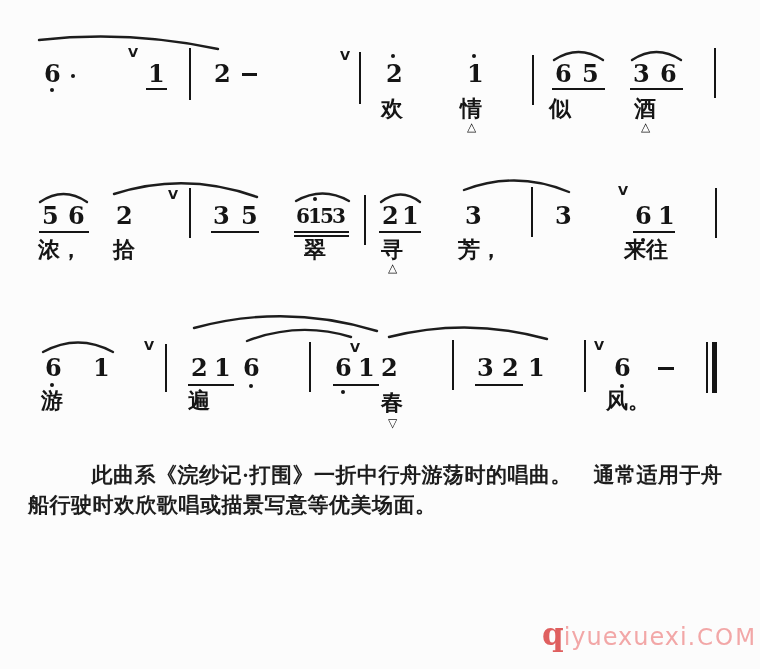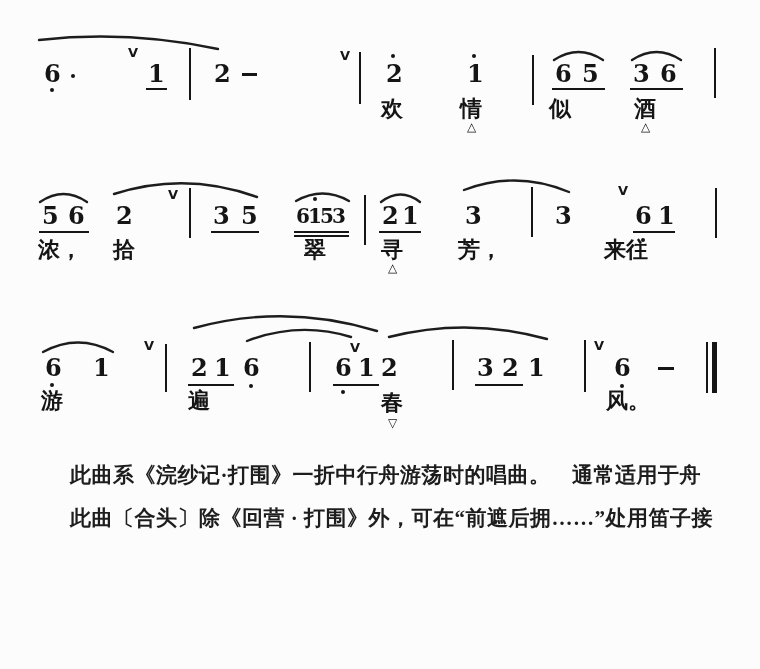--- a/index.html
+++ b/index.html
@@ -17,21 +17,21 @@
   .bline.thick{width:5px;}
   .breath{position:absolute;font-family:"DejaVu Sans",sans-serif;font-weight:bold;font-size:13px;line-height:1;color:#151515;}
   .dash{position:absolute;height:3px;background:#151515;}
   .lyric{position:absolute;font-size:22px;font-weight:600;line-height:1;white-space:nowrap;color:#151515;}
   .lmark{position:absolute;font-size:12px;line-height:1;color:#151515;}
   
   #textblock{position:absolute;left:28px;top:460px;width:716px;}
   #textblock .heading{font-size:22px;font-weight:bold;letter-spacing:1px;margin-bottom:12px;}
   .para{margin:0 0 13px 0;}
   .pline{font-size:21px;font-weight:600;line-height:30px;letter-spacing:0.5px;white-space:nowrap;}
-  .pline.indent{padding-left:42px;}
+  .pline.indent{padding-left:42px;text-align:center;}
   
   #watermark{position:absolute;left:542px;top:616px;white-space:nowrap;}
   #watermark .wm-q{font-family:"DejaVu Serif",serif;font-weight:bold;font-size:31px;}
   #watermark .wm-mid{font-family:"DejaVu Sans",sans-serif;font-size:24px;letter-spacing:1px;}
   #watermark .wm-com{font-family:"DejaVu Sans",sans-serif;font-size:23px;letter-spacing:2px;}
 </style>
 </head>
 <body>
 
 <div id="page">
@@ -108,21 +108,21 @@
       <div class="bline" style="left: 364px; top: 195px; height: 50px;"></div>
       <div class="bline" style="left: 531px; top: 187px; height: 50px;"></div>
       <div class="bline" style="left: 715px; top: 188px; height: 50px;"></div>
       <div class="breath" style="left: 168px; top: 188px;">V</div>
       <div class="breath" style="left: 618px; top: 184px;">V</div>
       <div class="lyric" style="left: 38px; top: 239px;">浓，</div>
       <div class="lyric" style="left: 113px; top: 239px;">拾</div>
       <div class="lyric" style="left: 304px; top: 239px;">翠</div>
       <div class="lyric" style="left: 381px; top: 239px;">寻</div>
       <div class="lyric" style="left: 458px; top: 239px;">芳，</div>
-      <div class="lyric" style="left: 604px; top: 239px;">来往</div>
+      <div class="lyric" style="left: 624px; top: 239px;">来往</div>
       <div class="lmark" style="left: 388px; top: 262px;">△</div>
       <div class="note" style="left: 45px; top: 356px;">6</div>
       <div class="note" style="left: 93px; top: 356px;">1</div>
       <div class="note" style="left: 191px; top: 356px;">2</div>
       <div class="note" style="left: 214px; top: 356px;">1</div>
       <div class="note" style="left: 243px; top: 356px;">6</div>
       <div class="note" style="left: 335px; top: 356px;">6</div>
       <div class="note" style="left: 358px; top: 356px;">1</div>
       <div class="note" style="left: 381px; top: 356px;">2</div>
       <div class="note" style="left: 477px; top: 356px;">3</div>
@@ -149,20 +149,23 @@
       <div class="lyric" style="left: 41px; top: 390px;">游</div>
       <div class="lyric" style="left: 188px; top: 390px;">遍</div>
       <div class="lyric" style="left: 381px; top: 392px;">春</div>
       <div class="lyric" style="left: 606px; top: 390px;">风。</div>
       <div class="lmark" style="left: 388px; top: 417px;">▽</div>
     </div>
 
   <div id="textblock">
     <div class="para">
       <div class="pline indent">此曲系《浣纱记·打围》一折中行舟游荡时的唱曲。　通常适用于舟</div>
+      <div class="pline">船行驶时欢欣歌唱或描景写意等优美场面。</div>
     </div>
     <div class="para">
-      <div class="pline indent">此曲〔合头〕除《回营 · 打围》外，可在“前遮后拥……”处用笛子接</div>
     </div>
   </div>
 
+  <div id="watermark">
+    <span class="wm-q" style="color: rgb(223, 95, 95);">q</span><span class="wm-mid" style="color: rgb(242, 167, 167);">iyuexuexi</span><span class="wm-com" style="color: rgb(242, 167, 167);">.COM</span>
+  </div>
 
 </div>
 
 </body></html>

